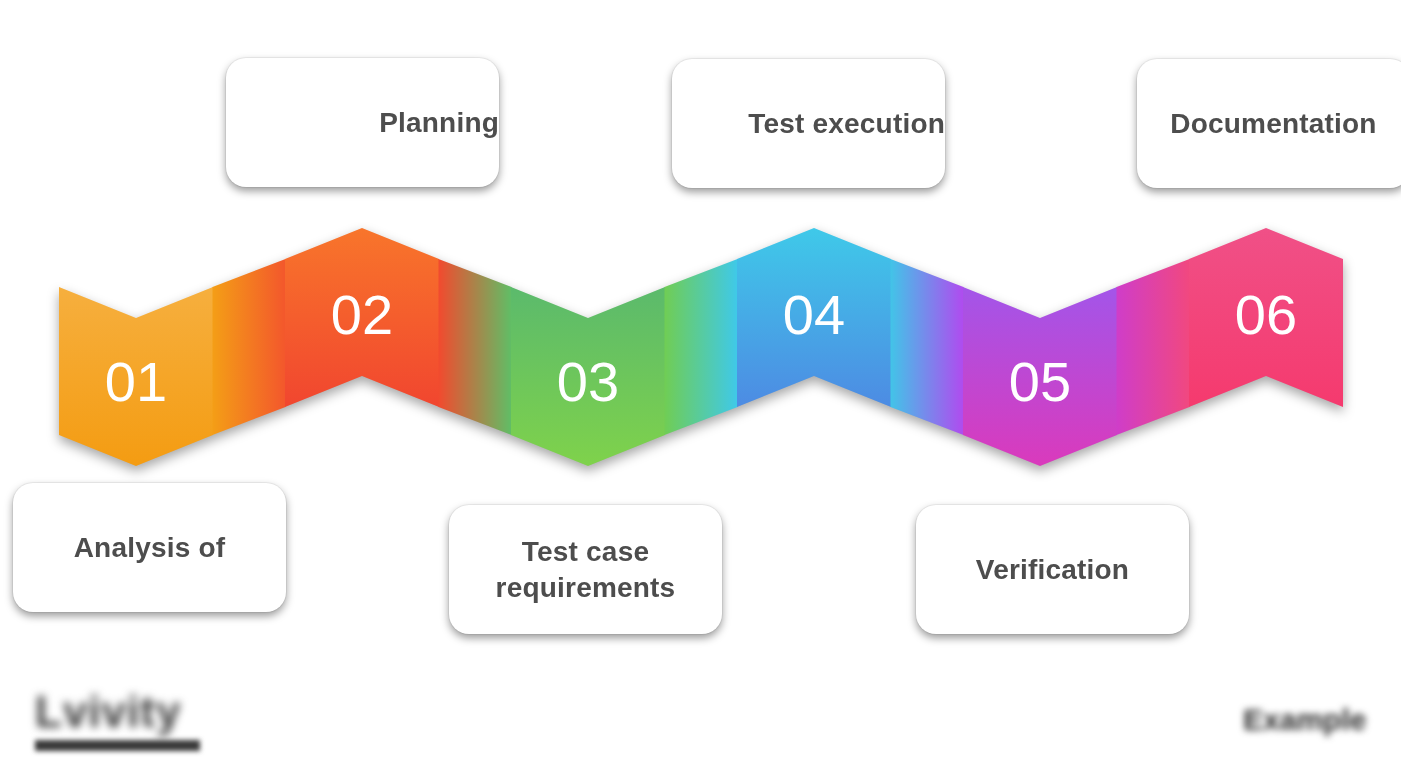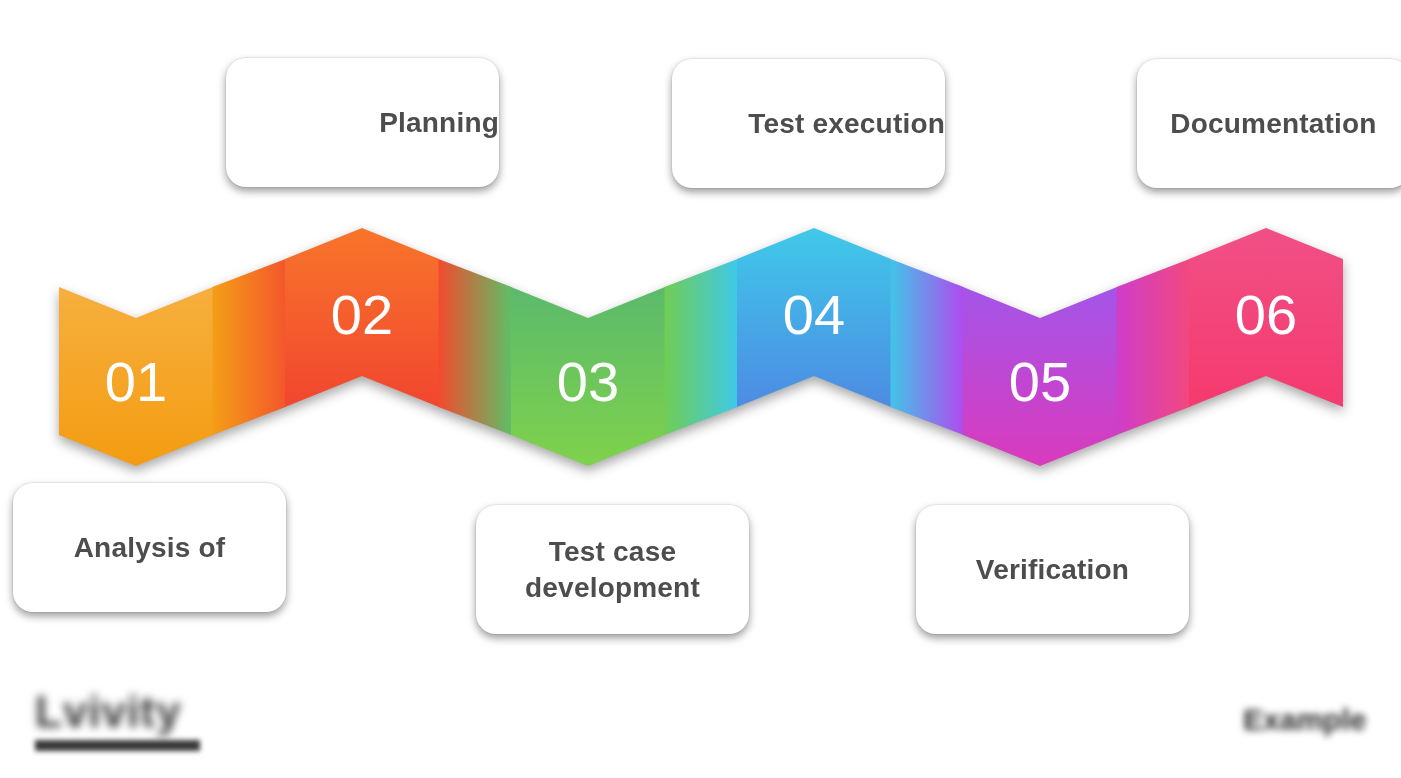--- a/index.html
+++ b/index.html
@@ -162,23 +162,23 @@
 
   <div class="card" style="left:13px;  top:483px;">
     <span>Analysis of</span>
   </div>
 
   <div class="card" style="left:226px; top:58px;align-items:flex-end;">
     <span>Planning</span>
     <span></span>
   </div>
 
-  <div class="card" style="left:449px; top:505px;margin-left:27px;">
+  <div class="card" style="left:449px; top:505px;">
     <span>Test case</span>
-    <span>development</span>
+    <span>requirements</span>
   </div>
 
   <div class="card" style="left:672px; top:59px;align-items:flex-end;">
     <span>Test execution</span>
     <span></span>
   </div>
 
   <div class="card" style="left:916px; top:505px;">
     <span>Verification</span>
     <span></span>

